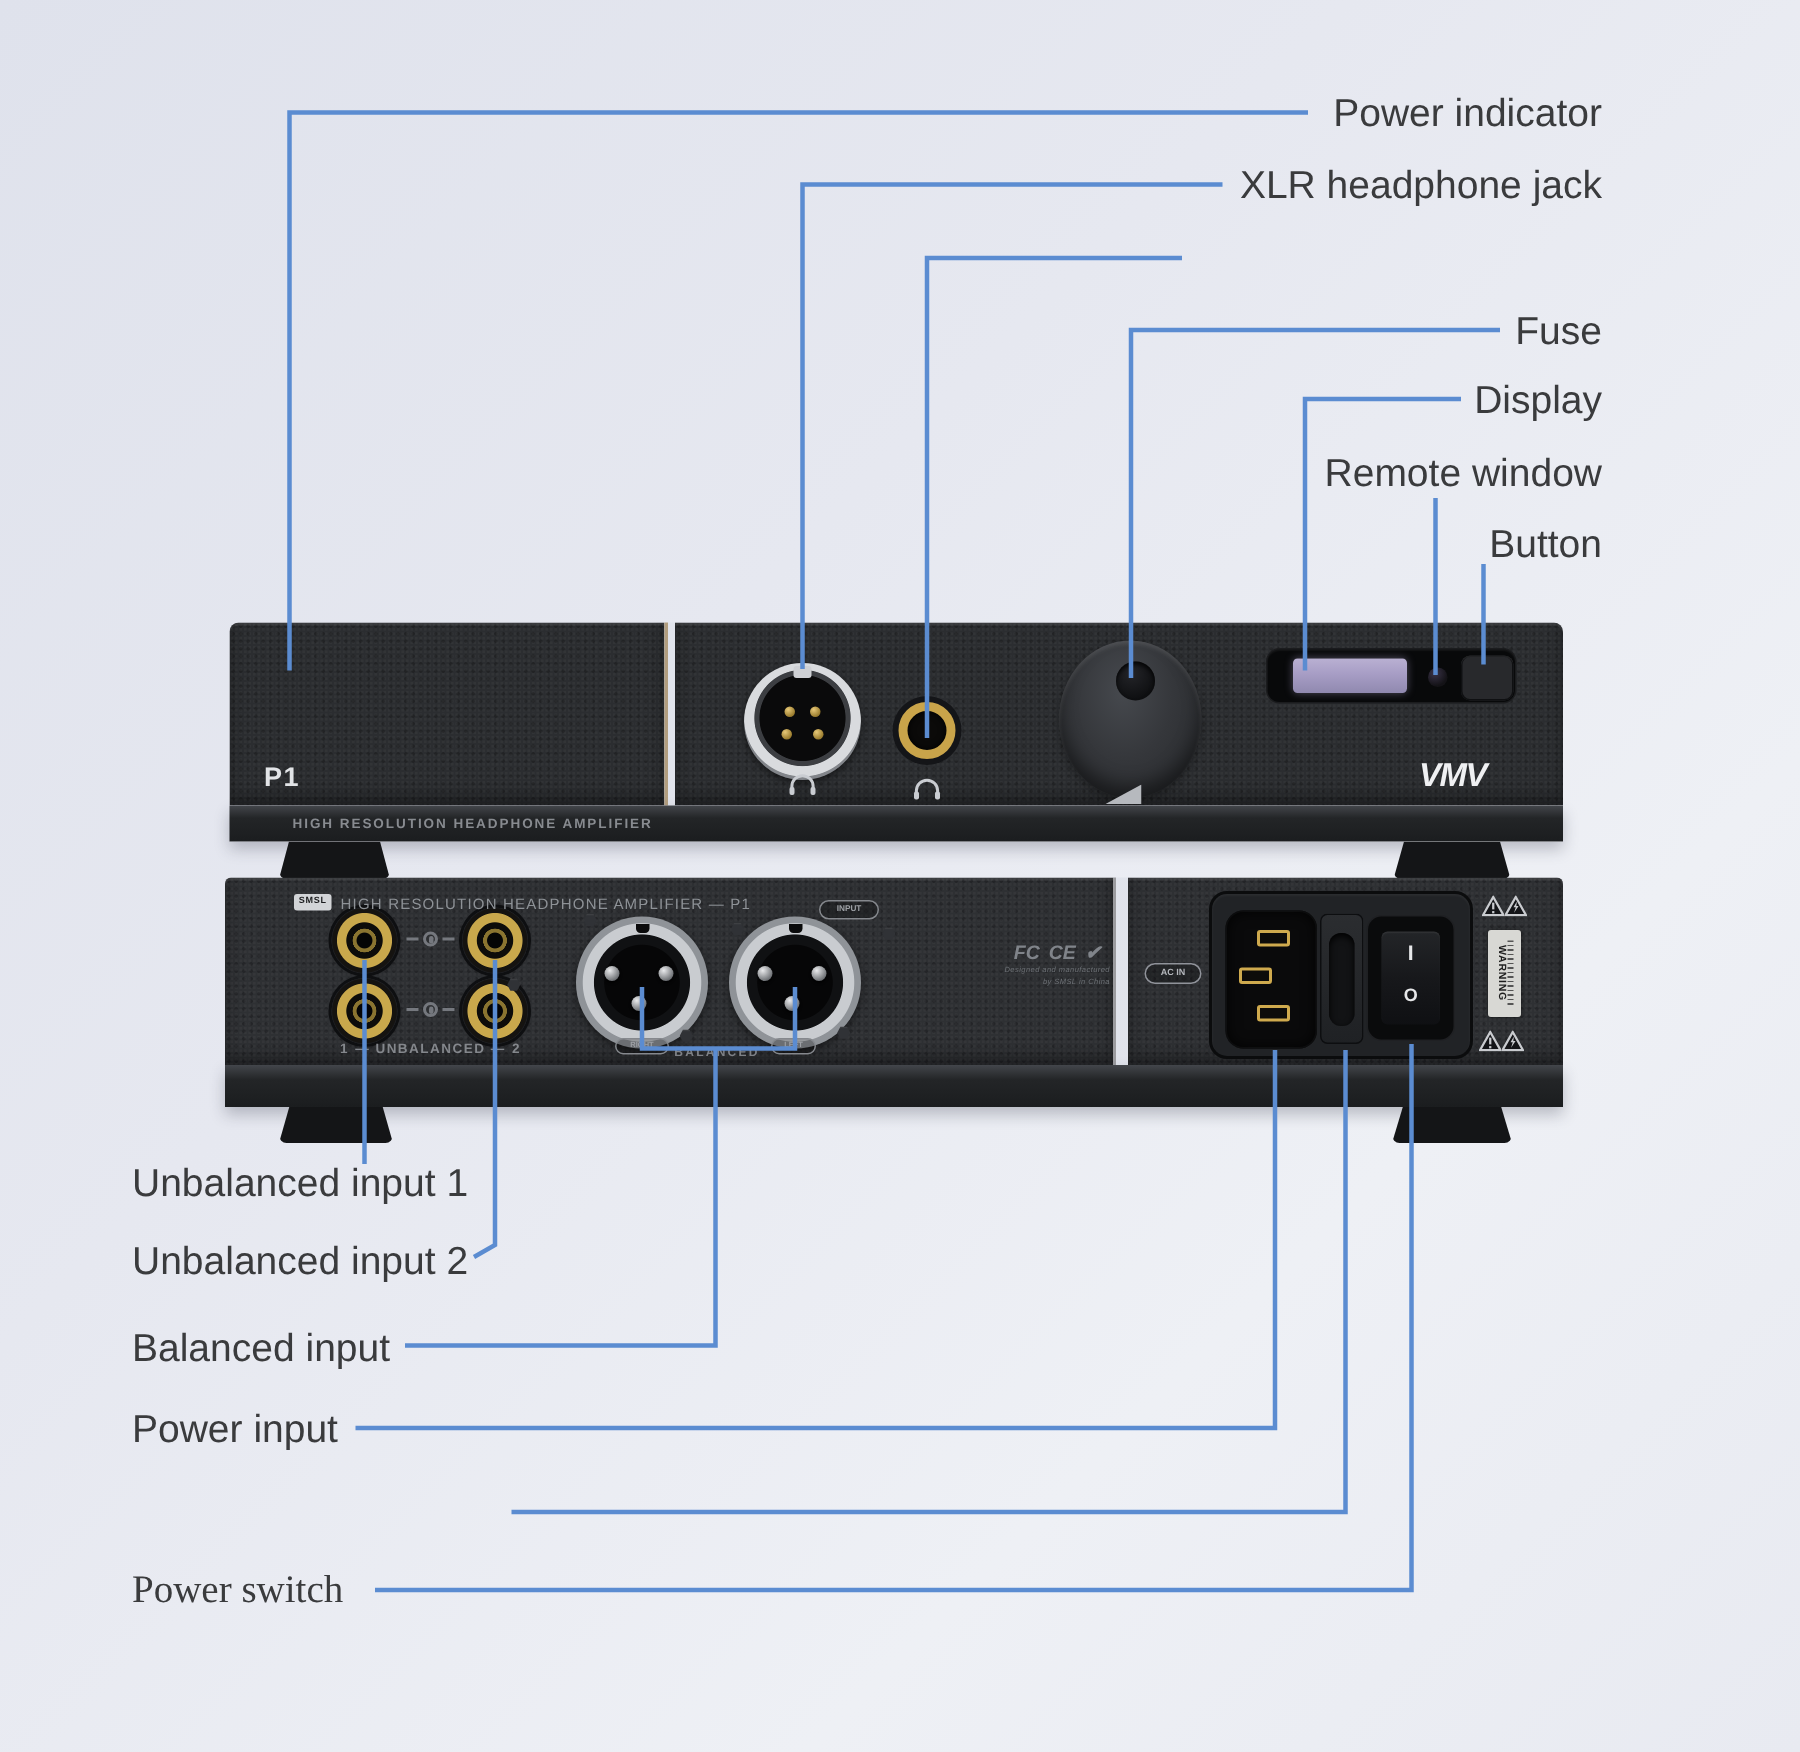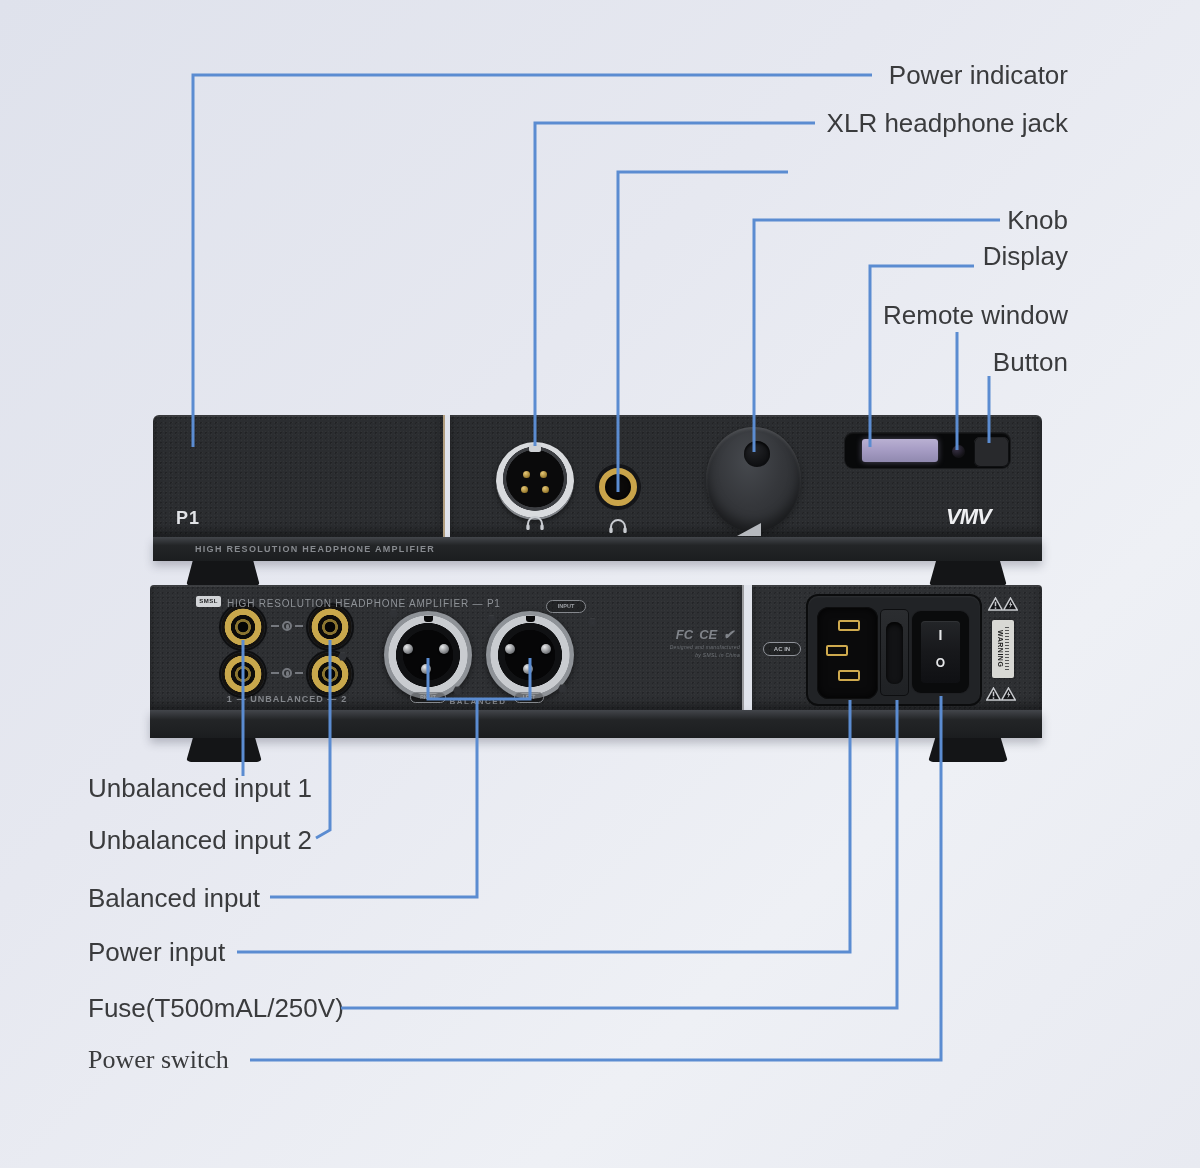--- a/index.html
+++ b/index.html
@@ -264,25 +264,24 @@
     <path d="M243 640 L243 776"></path>
     <path d="M330 640 L330 830 L316 838"></path>
     <path d="M428 658 L428 699 L530 699 L530 658 M477 699 L477 897 L270 897"></path>
     <path d="M237 952 L850 952 L850 700"></path>
     <path d="M341 1008 L897 1008 L897 700"></path>
     <path d="M250 1060 L941 1060 L941 696"></path>
   </svg>
 
   <div class="lbl right" style="top:59px;">Power indicator</div>
   <div class="lbl right" style="top:107px;">XLR headphone jack</div>
-  <div class="lbl right" style="top:204px;">Knob</div>
-  <div class="lbl right" style="top:240px;margin-left:46px;">Display</div>
+  <div class="lbl right" style="top:204px;">Fuse</div>
+  <div class="lbl right" style="top:250px;margin-left:46px;">Display</div>
   <div class="lbl right" style="top:299px;">Remote window</div>
   <div class="lbl right" style="top:346px;">Button</div>
 
   <div class="lbl left" style="top:772px;">Unbalanced input 1</div>
   <div class="lbl left" style="top:824px;text-align:right;">Unbalanced input 2</div>
   <div class="lbl left" style="top:882px;">Balanced input</div>
   <div class="lbl left" style="top:936px;">Power input</div>
-  <div class="lbl left" style="top:992px;">Fuse(T500mAL/250V)</div>
   <div class="lbl left" style="top:1044px;font-family:Liberation Serif, serif;">Power switch</div>
 
 </div>
 
 </body></html>

